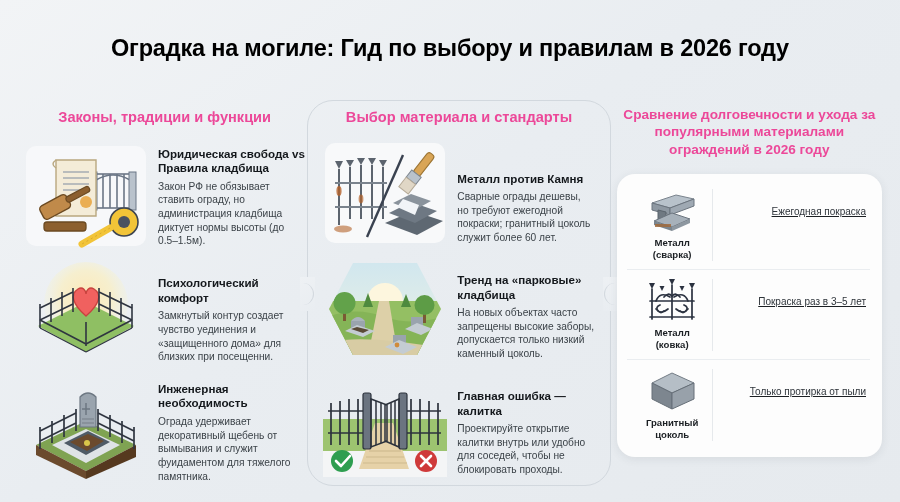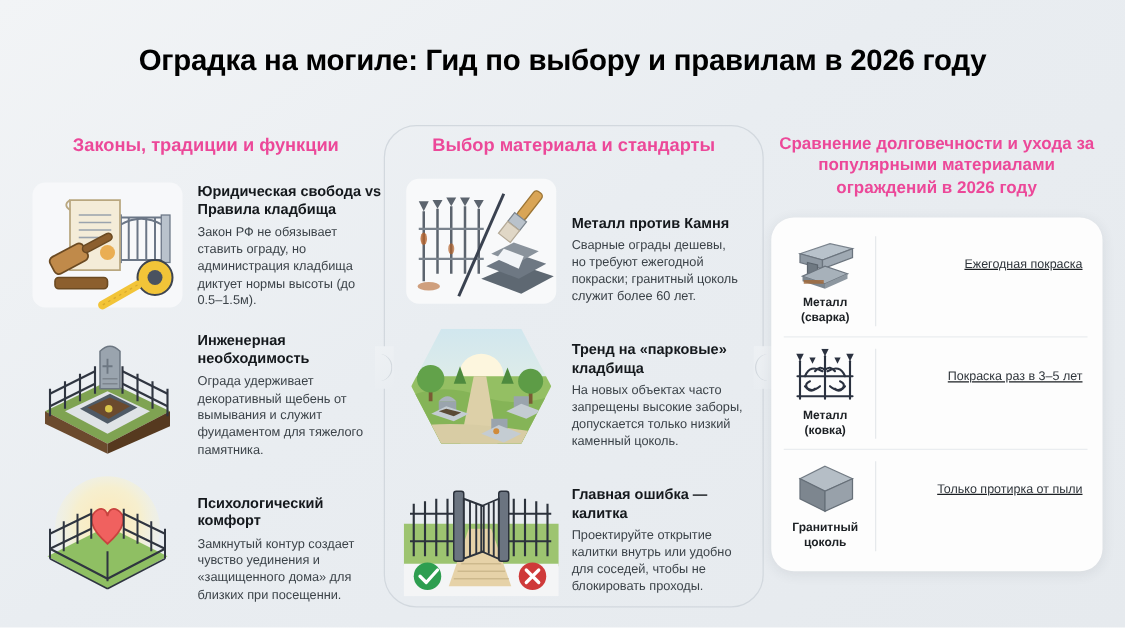--- a/index.html
+++ b/index.html
@@ -130,20 +130,21 @@
 
   .cmp-label {
     width: 74px;
     flex: 0 0 74px;
     display: flex;
     flex-direction: column;
     align-items: center;
     justify-content: flex-start;
     border-right: 1px solid #e6e9ec;
     padding-right: 6px;
+    margin-left: 12px;
   }
   .cmp-icon { width: 52px; height: 44px; margin-bottom: 4px; }
   .cmp-icon svg { display: block; width: 52px; height: 44px; }
   .cmp-name {
     font-size: 9.6px;
     font-weight: 700;
     text-align: center;
     line-height: 1.25;
     color: #1b1f23;
   }
@@ -237,63 +238,20 @@
 
             <circle cx="100" cy="78" r="14" fill="#f2c438" stroke="#3d4450" stroke-width="1.6"></circle>
             <circle cx="100" cy="78" r="6" fill="#4a5260"></circle>
             <path d="M86 84 L58 100" stroke="#f2c438" stroke-width="7" stroke-linecap="round"></path>
             <path d="M86 84 L58 100" stroke="#d8a92c" stroke-width="1" stroke-dasharray="2 3"></path>
           </svg>
         </div>
         <div class="feature-text">
           <div class="feature-title">Юридическая свобода vs Правила кладбища</div>
           <div class="feature-body">Закон РФ не обязывает ставить ограду, но администрация кладбища диктует нормы высоты (до 0.5–1.5м).</div>
-        </div>
-      </div>
-
-      <div class="feature">
-        <div class="feature-art">
-          <svg class="art" viewBox="0 0 124 104">
-
-            <path d="M12 66 L62 92 L112 66 L62 42 Z" fill="#7fa352"></path>
-            <path d="M12 66 L62 92 L62 100 L12 76 Z" fill="#6b4a2d"></path>
-            <path d="M112 66 L62 92 L62 100 L112 78 Z" fill="#56391f"></path>
-
-            <path d="M28 66 L62 84 L96 66 L62 50 Z" fill="#dfe3e6"></path>
-
-            <path d="M40 64 L62 76 L86 63 L64 52 Z" fill="#4f5a66"></path>
-            <path d="M46 63 L63 72 L80 62 L64 55 Z" fill="#6b4a2d"></path>
-            <circle cx="63" cy="64" r="3" fill="#d9c64a"></circle>
-
-            <path d="M56 18 q8 -8 16 0 v30 h-16 z" fill="#9aa4ae" stroke="#6d7782" stroke-width="1.2"></path>
-            <path d="M62 24 v12 M58 30 h8" stroke="#6d7782" stroke-width="1.5"></path>
-            <g stroke="#7d858e" stroke-width="1.2">
-              <line x1="58" y1="40" x2="70" y2="40"></line>
-              <line x1="58" y1="44" x2="70" y2="44"></line>
-            </g>
-
-            <g stroke="#2f3540" stroke-width="1.7">
-              <line x1="16" y1="48" x2="16" y2="70"></line>
-              <line x1="28" y1="42" x2="28" y2="64"></line>
-              <line x1="40" y1="36" x2="40" y2="58"></line>
-              <line x1="52" y1="30" x2="52" y2="52"></line>
-              <line x1="74" y1="30" x2="74" y2="52"></line>
-              <line x1="86" y1="36" x2="86" y2="58"></line>
-              <line x1="98" y1="42" x2="98" y2="64"></line>
-              <line x1="110" y1="48" x2="110" y2="70"></line>
-              <path d="M16 52 L52 34" fill="none"></path>
-              <path d="M74 34 L110 52" fill="none"></path>
-              <path d="M16 62 L52 44" fill="none"></path>
-              <path d="M74 44 L110 62" fill="none"></path>
-            </g>
-          </svg>
-        </div>
-        <div class="feature-text">
-          <div class="feature-title">Инженерная необходимость</div>
-          <div class="feature-body">Ограда удерживает декоративный щебень от вымывания и служит фуидаментом для тяжелого памятника.</div>
         </div>
       </div>
 
       <div class="feature">
         <div class="feature-art">
           <svg class="art" viewBox="0 0 124 104">
             <defs>
               <radialGradient id="glow" cx="50%" cy="42%" r="58%">
                 <stop offset="0%" stop-color="#fde9b8"></stop>
                 <stop offset="55%" stop-color="#f6efcf"></stop>
@@ -319,20 +277,63 @@
               <path d="M16 48 L49 32 M75 32 L108 48" fill="none"></path>
               <path d="M16 60 L49 44 M75 44 L108 60" fill="none"></path>
               <path d="M16 60 L62 84 M108 60 L62 84" fill="none"></path>
               <path d="M16 68 L62 92 M108 68 L62 92" fill="none" stroke-width="1.2"></path>
             </g>
           </svg>
         </div>
         <div class="feature-text">
           <div class="feature-title">Психологический комфорт</div>
           <div class="feature-body">Замкнутый контур создает чувство уединения и «защищенного дома» для близких при посещенни.</div>
+        </div>
+      </div>
+
+      <div class="feature">
+        <div class="feature-art">
+          <svg class="art" viewBox="0 0 124 104">
+
+            <path d="M12 66 L62 92 L112 66 L62 42 Z" fill="#7fa352"></path>
+            <path d="M12 66 L62 92 L62 100 L12 76 Z" fill="#6b4a2d"></path>
+            <path d="M112 66 L62 92 L62 100 L112 78 Z" fill="#56391f"></path>
+
+            <path d="M28 66 L62 84 L96 66 L62 50 Z" fill="#dfe3e6"></path>
+
+            <path d="M40 64 L62 76 L86 63 L64 52 Z" fill="#4f5a66"></path>
+            <path d="M46 63 L63 72 L80 62 L64 55 Z" fill="#6b4a2d"></path>
+            <circle cx="63" cy="64" r="3" fill="#d9c64a"></circle>
+
+            <path d="M56 18 q8 -8 16 0 v30 h-16 z" fill="#9aa4ae" stroke="#6d7782" stroke-width="1.2"></path>
+            <path d="M62 24 v12 M58 30 h8" stroke="#6d7782" stroke-width="1.5"></path>
+            <g stroke="#7d858e" stroke-width="1.2">
+              <line x1="58" y1="40" x2="70" y2="40"></line>
+              <line x1="58" y1="44" x2="70" y2="44"></line>
+            </g>
+
+            <g stroke="#2f3540" stroke-width="1.7">
+              <line x1="16" y1="48" x2="16" y2="70"></line>
+              <line x1="28" y1="42" x2="28" y2="64"></line>
+              <line x1="40" y1="36" x2="40" y2="58"></line>
+              <line x1="52" y1="30" x2="52" y2="52"></line>
+              <line x1="74" y1="30" x2="74" y2="52"></line>
+              <line x1="86" y1="36" x2="86" y2="58"></line>
+              <line x1="98" y1="42" x2="98" y2="64"></line>
+              <line x1="110" y1="48" x2="110" y2="70"></line>
+              <path d="M16 52 L52 34" fill="none"></path>
+              <path d="M74 34 L110 52" fill="none"></path>
+              <path d="M16 62 L52 44" fill="none"></path>
+              <path d="M74 44 L110 62" fill="none"></path>
+            </g>
+          </svg>
+        </div>
+        <div class="feature-text">
+          <div class="feature-title">Инженерная необходимость</div>
+          <div class="feature-body">Ограда удерживает декоративный щебень от вымывания и служит фуидаментом для тяжелого памятника.</div>
         </div>
       </div>
     </div>
 
     <div class="col col-mid">
       <div class="mid-frame"></div>
       <div class="notch notch-left"></div>
       <div class="notch notch-right"></div>
 
       <div class="col-heading">Выбор материала и стандарты</div>

